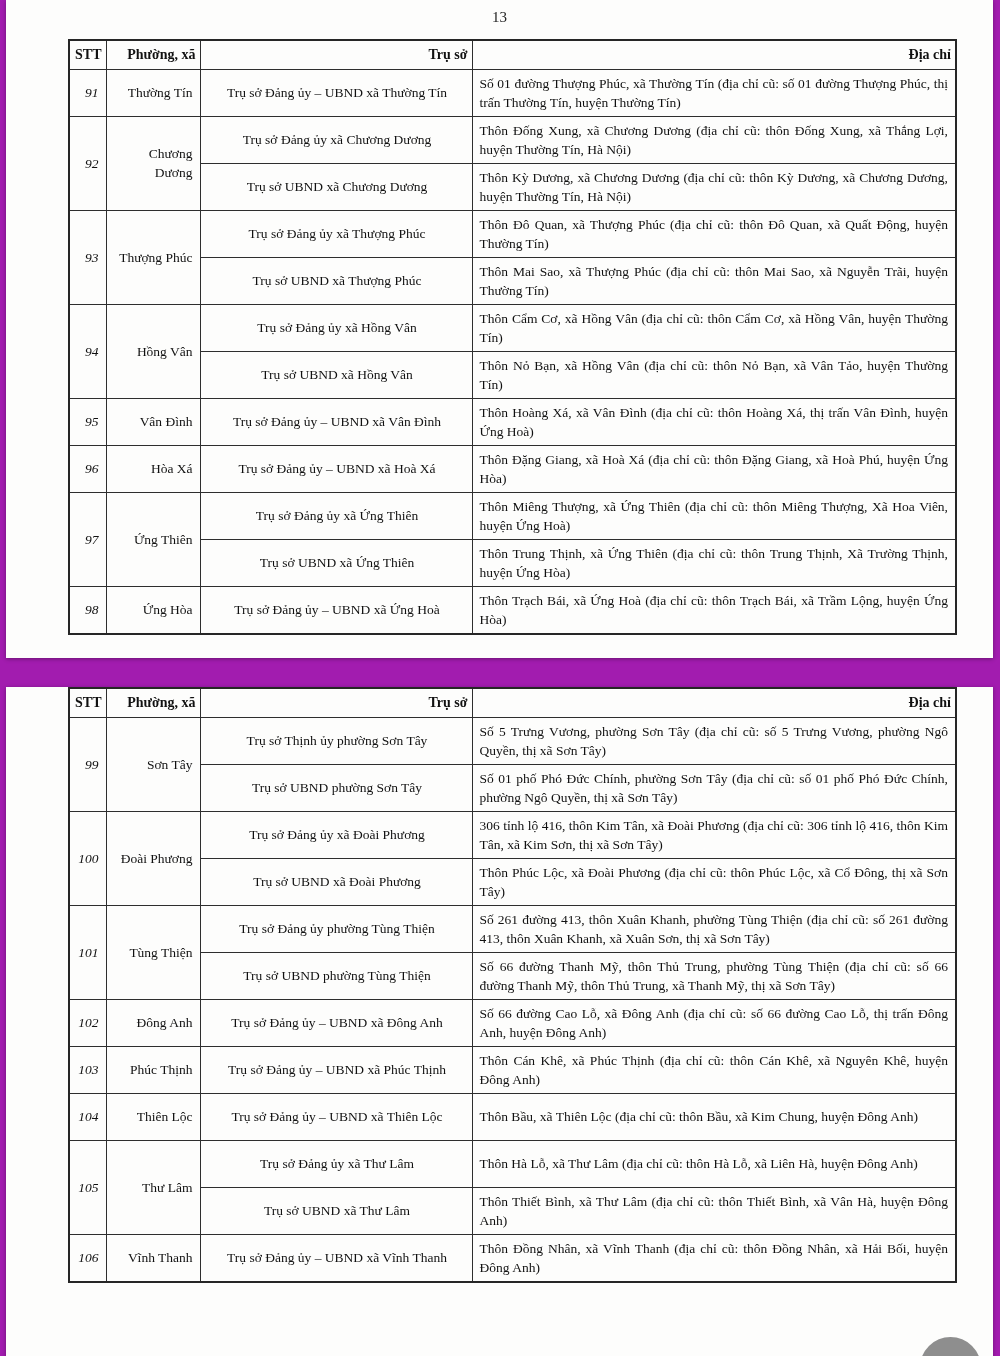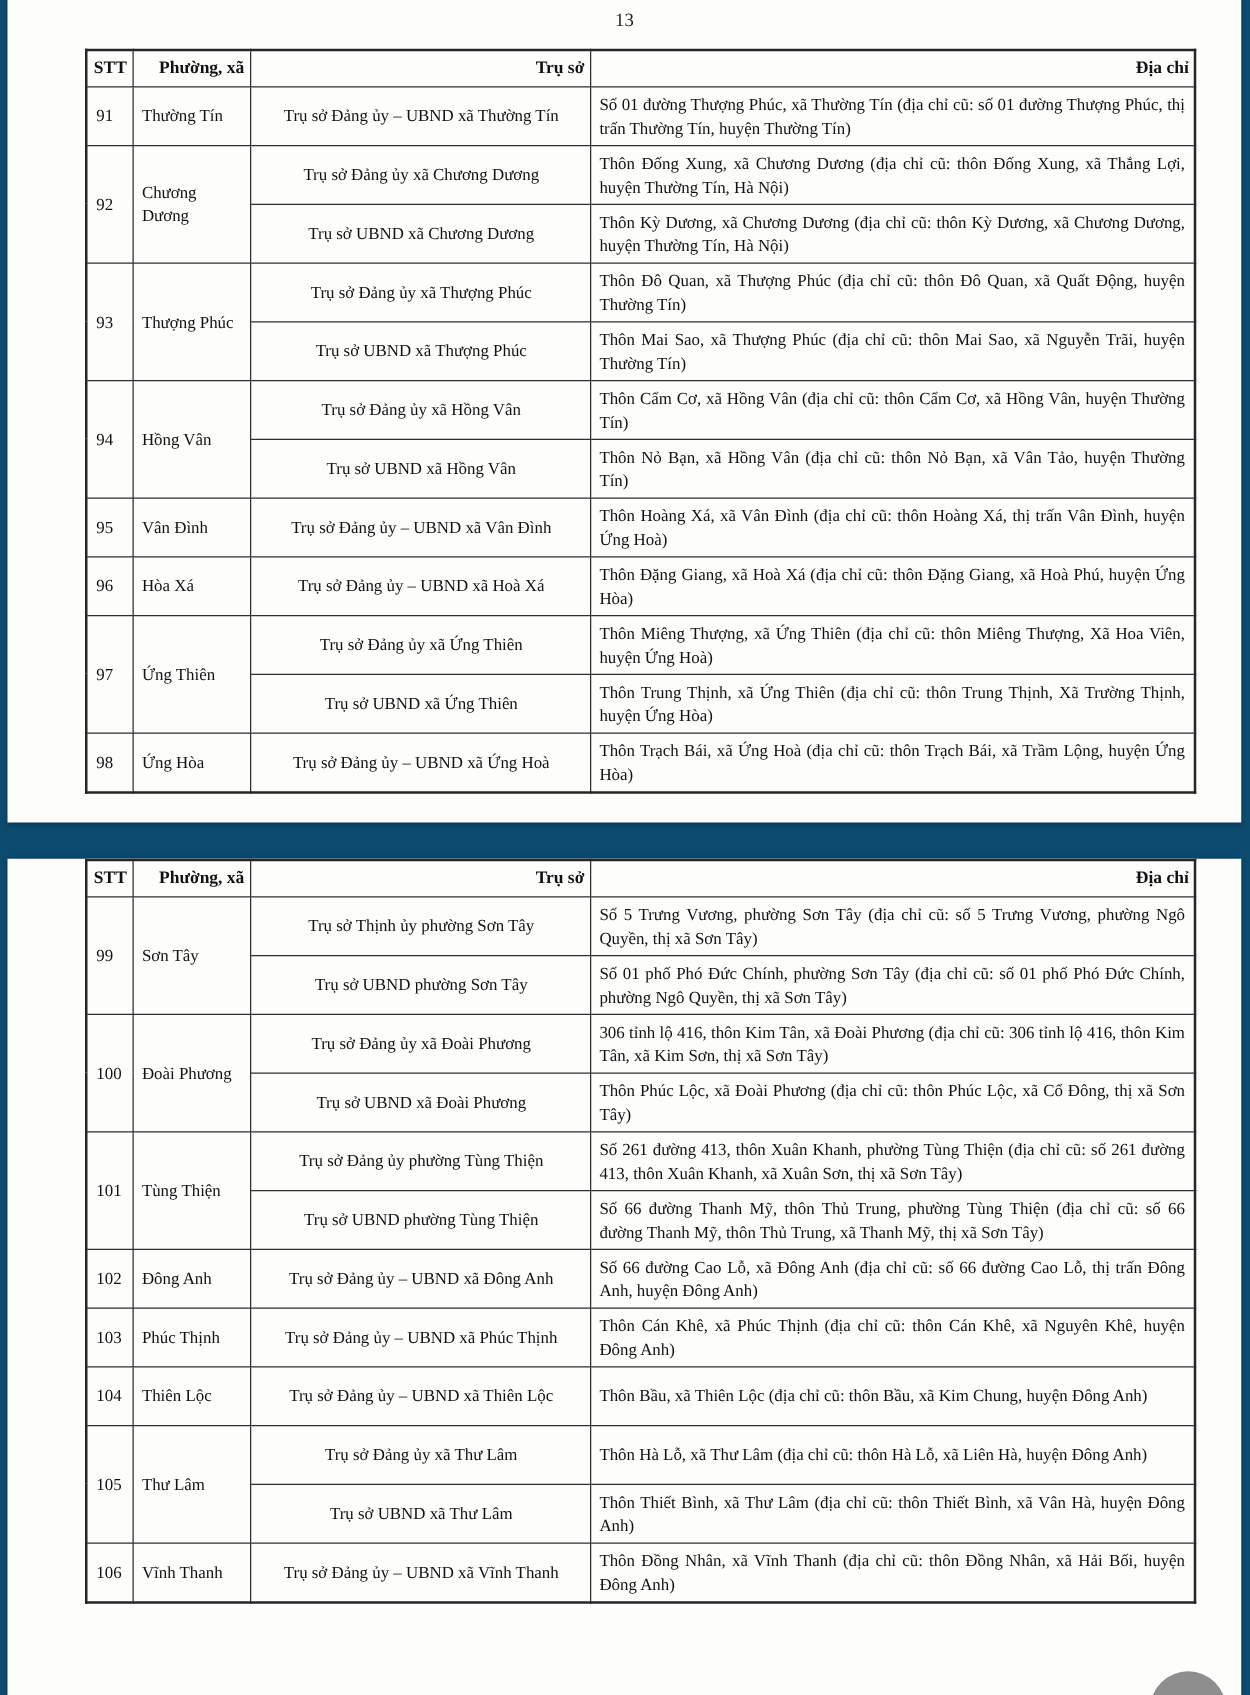--- a/index.html
+++ b/index.html
@@ -2,21 +2,21 @@
 <html lang="vi"><head>
 <meta charset="utf-8">
 <style>
   html, body { margin: 0; padding: 0; }
   body { font-family: "Liberation Serif", "DejaVu Serif", serif; }
 
   .screen {
     position: relative;
     width: 1000px;
     height: 1356px;
-    background: #0c4a6e;
+    background: #a21caf;
     overflow: hidden;
   }
 
   .page {
     position: relative;
     margin: 0 7px 0 6px;
     background: #fdfdfc;
     box-shadow: 0 1px 4px rgba(0,0,0,0.35);
   }
   .page-13 { height: 658px; }
@@ -52,22 +52,22 @@
     padding: 3px 7px;
   }
   .doc-table thead th {
     font-weight: bold;
     text-align: right;
     font-size: 14px;
     padding: 4px 4px;
   }
   .doc-table { border: 2px solid #262626; }
 
-  td.cell-stt  { text-align: left; }
-  td.cell-ward { text-align: left; }
+  td.cell-stt  { text-align: right; font-style: italic; }
+  td.cell-ward { text-align: right; }
   td.cell-office { text-align: center; padding-left: 9px; min-height: 38px; height: 40px; }
   td.cell-addr { text-align: justify; height: 40px; }
 
   .corner-circle {
     position: absolute;
     left: 920px;
     top: 1337px;
     width: 61px;
     height: 61px;
     border-radius: 50%;

